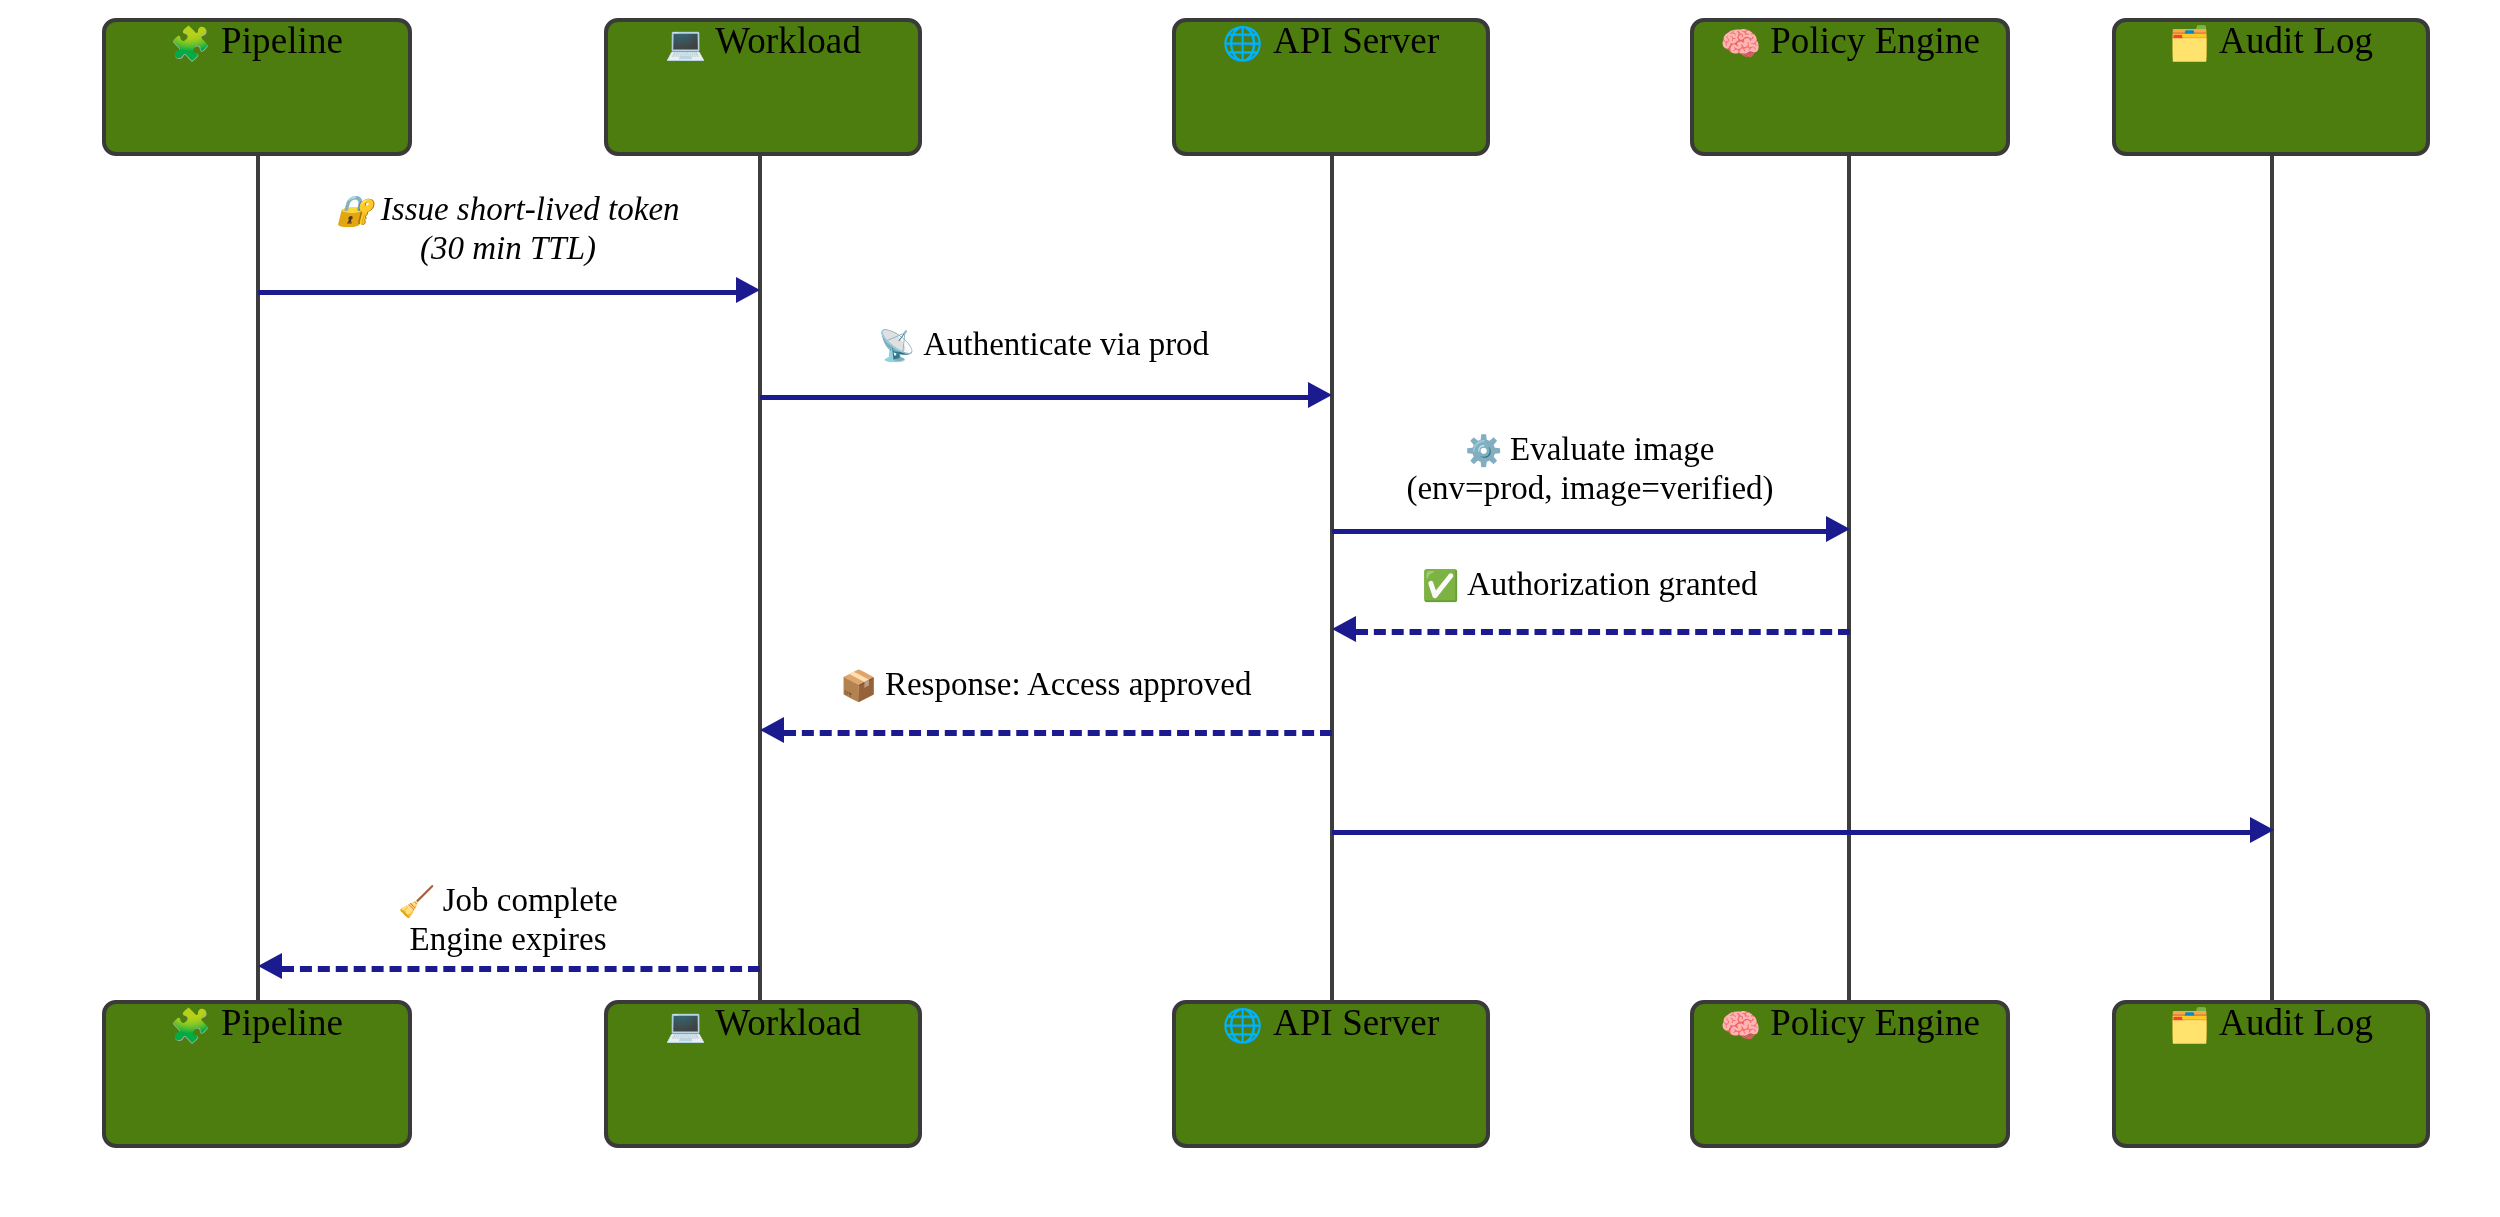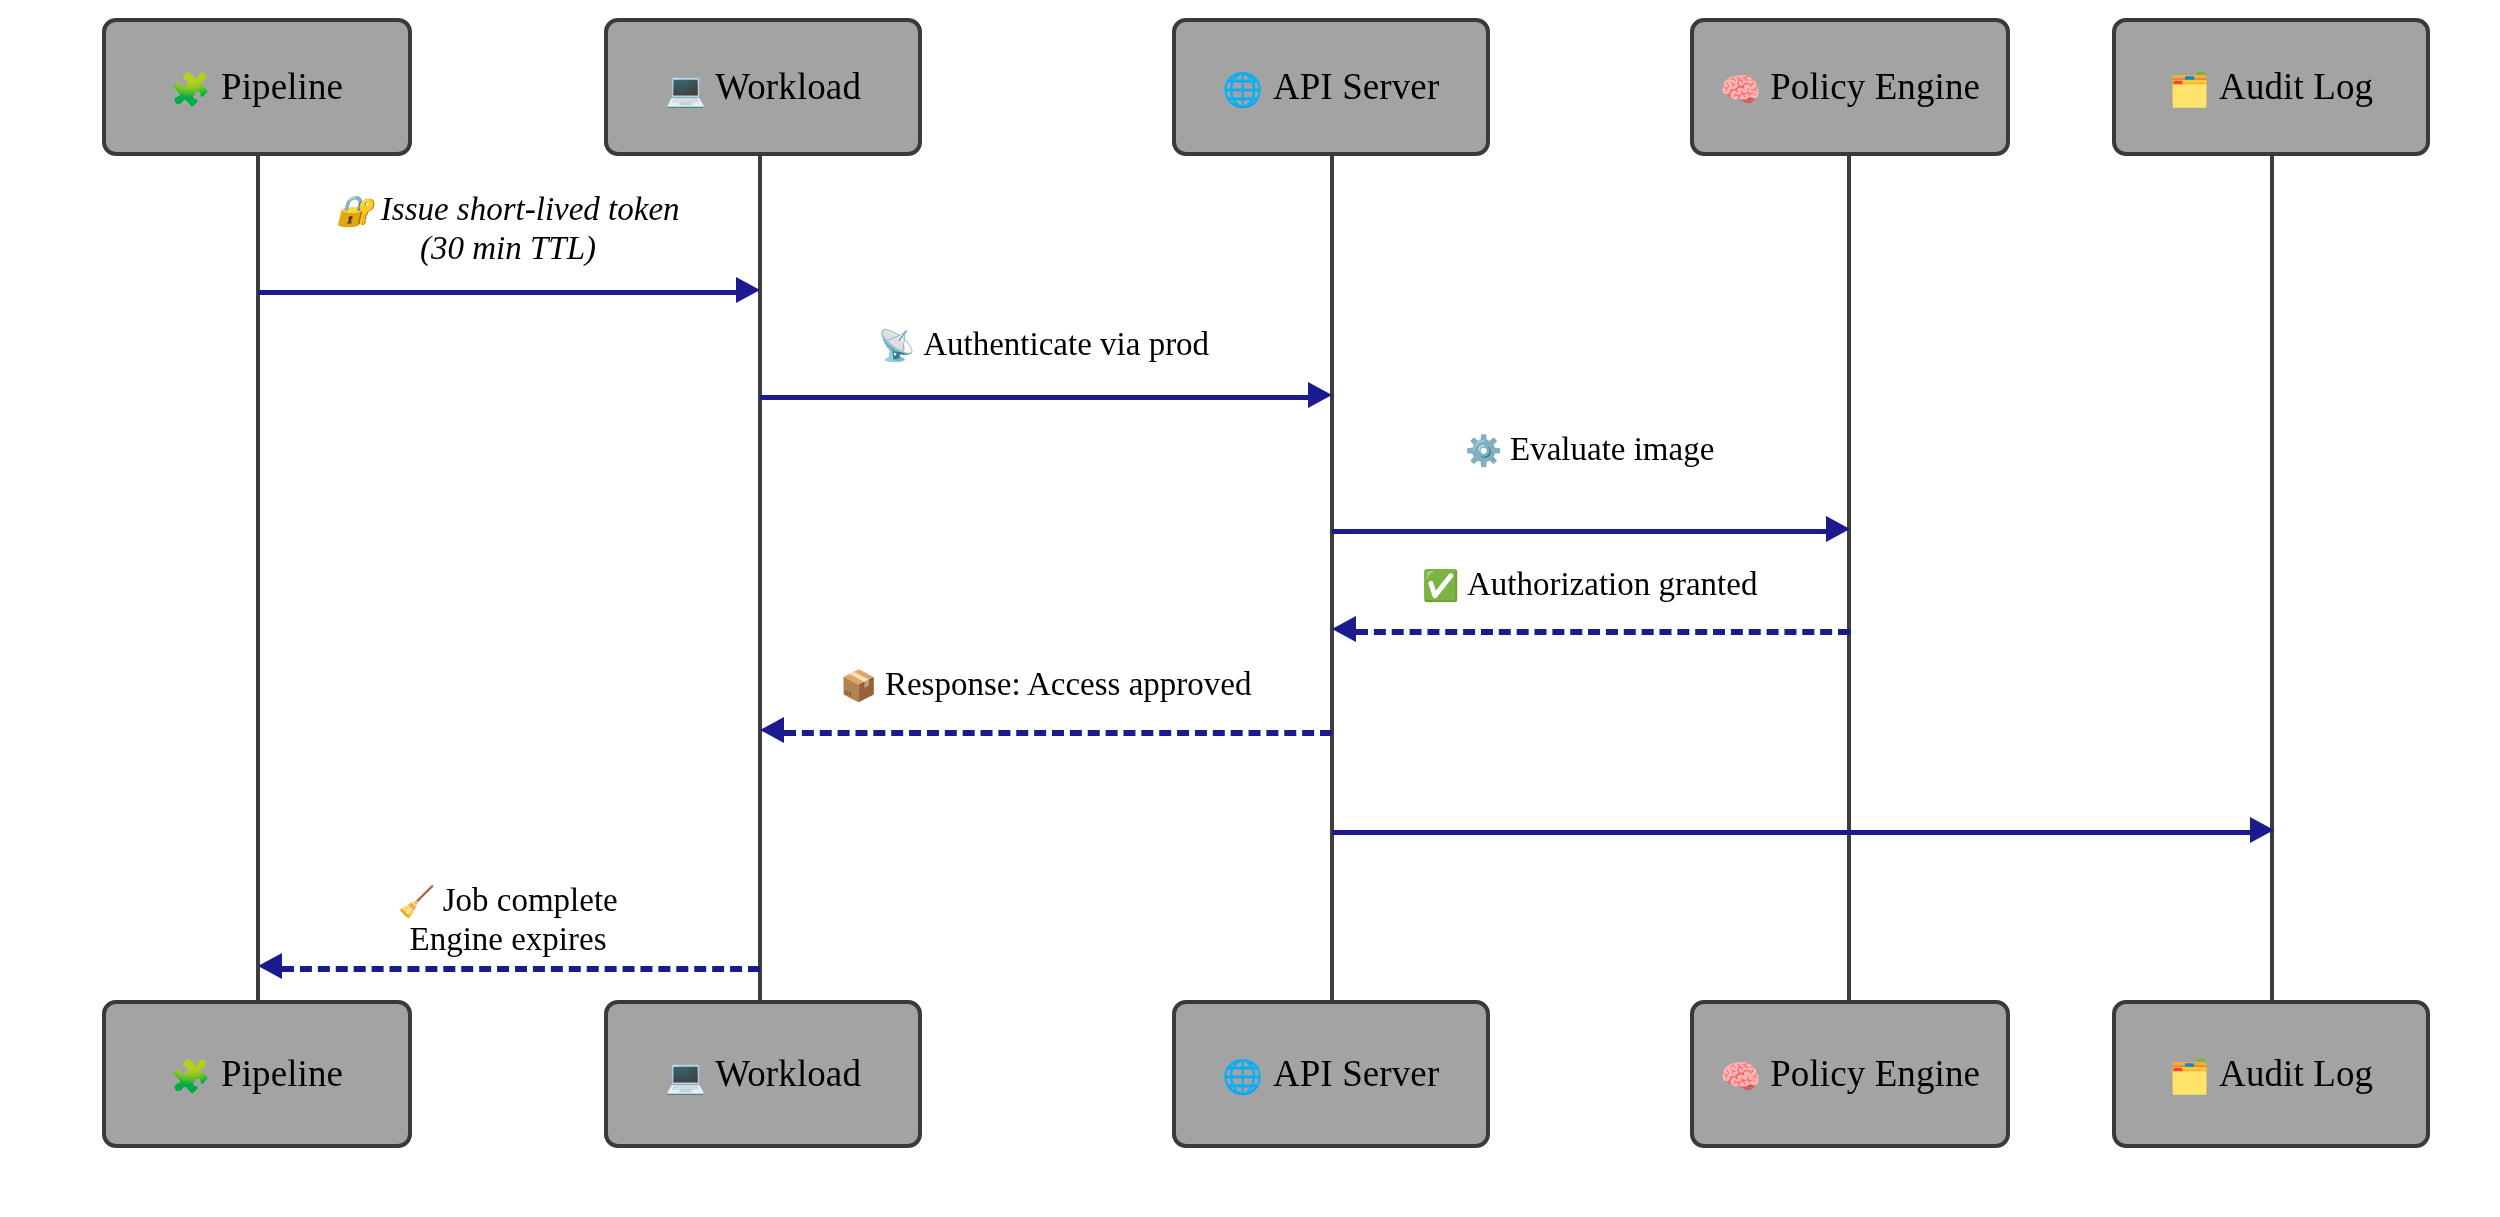--- a/index.html
+++ b/index.html
@@ -15,25 +15,24 @@
     width: 2500px;
     height: 1217px;
     background: #ffffff;
     overflow: hidden;
   }
 
   
   .actor-box {
     position: absolute;
     box-sizing: border-box;
-    background: #a3a3a3;
+    background: #4d7c0f;
     border: 4px solid #3a3a3a;
     border-radius: 14px;
     display: flex;
-    align-items: center;
     justify-content: center;
     z-index: 6;
   }
   .actor-label {
     font-size: 37px;
     color: #000000;
     white-space: nowrap;
     letter-spacing: 0.1px;
     line-height: 1;
   }
@@ -166,20 +165,21 @@
   <div class="msg-label" style="left:1044px; top:325px;">
     <span class="em">📡</span><span>Authenticate via prod</span>
   </div>
   <div class="msg" style="left:760px; top:395px; width:572px;">
     <div class="msg-line" style="width:548px;"></div>
     <div class="arrowhead right" style="left:548px;"></div>
   </div>
 
   <div class="msg-label" style="left:1590px; top:430px;">
     <span class="em">⚙️</span><span>Evaluate image</span>
+    <span class="l2">(env=prod, image=verified)</span>
   </div>
   <div class="msg" style="left:1332px; top:529px; width:518px;">
     <div class="msg-line" style="width:494px;"></div>
     <div class="arrowhead right" style="left:494px;"></div>
   </div>
 
   <div class="msg-label" style="left:1590px; top:565px;">
     <span class="em">✅</span><span>Authorization granted</span>
   </div>
   <div class="msg" style="left:1332px; top:629px; width:518px;">

